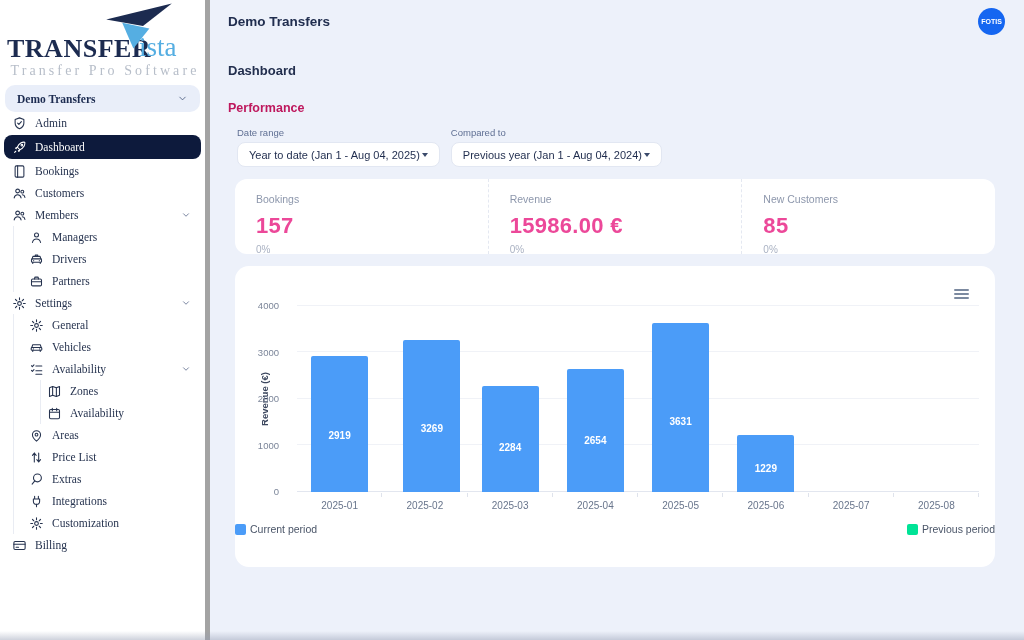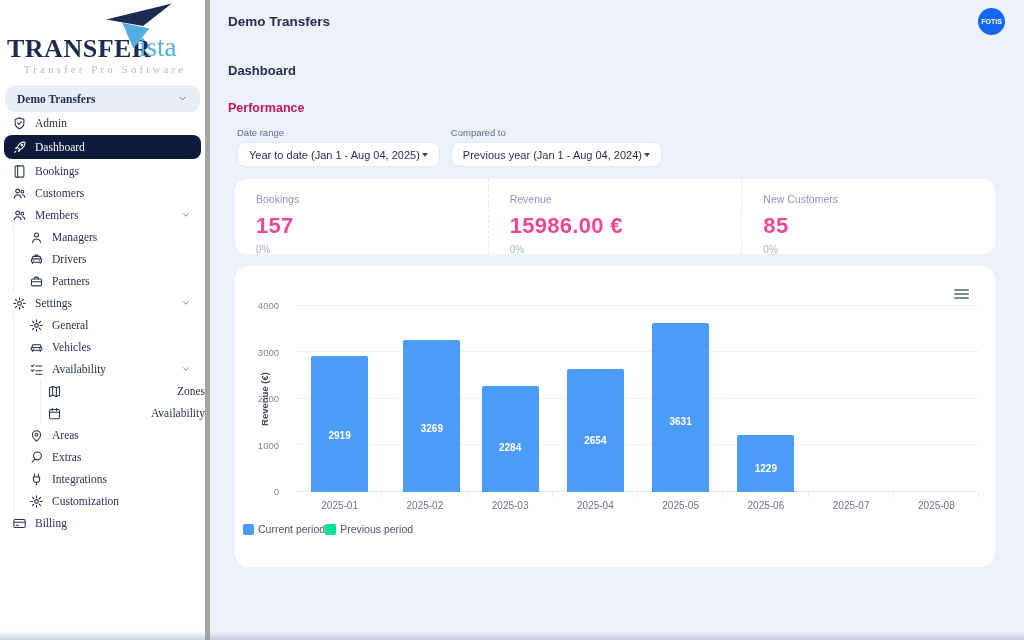--- a/index.html
+++ b/index.html
@@ -5,31 +5,31 @@
   * { margin:0; padding:0; box-sizing:border-box; }
   html,body { width:1024px; height:640px; overflow:hidden; }
   body { font-family:"Liberation Sans", sans-serif; display:flex; background:#edf1fa; position:relative; }
 
   
   .sidebar { width:210px; flex-shrink:0; background:#fff; border-right:5px solid #a3a3a3; position:relative; z-index:2;font-family:Liberation Serif, serif; }
   .logo { position:relative; height:82px; }
   .logo-primary { position:absolute; left:7px; top:34px; font-size:26px; font-weight:900; color:#1c2b50; letter-spacing:.5px; }
   .logo-secondary { position:absolute; left:139px; top:32px; font-size:27px; font-weight:300; color:#55aee2; }
   .logo-plane { position:absolute; left:103px; top:2px; width:72px; height:48px; }
-  .tagline { position:absolute; left:10px; top:63px; width:190px; text-align:center; font-size:11px; letter-spacing:3.1px; color:#b7bec9; }
+  .tagline { position:absolute; left:10px; top:63px; width:190px; text-align:center; font-size:14px; letter-spacing:3.1px; color:#b7bec9; }
   .ws-select { margin:3px 5px 0; height:27px; background:#e9eef9; border-radius:10px; display:flex; align-items:center; padding:0 12px; font-size:11.5px; font-weight:bold; color:#1c2b50; cursor:pointer; }
   .ws-select .chev { margin-left:auto; width:11px; height:11px; color:#3d4f75; }
   .nav { }
   .nav-item { height:22px; display:flex; align-items:center; padding-left:12px; position:relative; color:#26334f; font-size:11.5px; cursor:pointer; }
   .nav-item .nicon { width:15px; height:15px; margin-right:8px; flex-shrink:0; display:flex; }
   .nav-item svg, .ws-select svg, .chev svg { width:100%; height:100%; stroke:currentColor; fill:none; stroke-width:1.7; stroke-linecap:round; stroke-linejoin:round; }
   .nav-item .chev { margin-left:auto; margin-right:14px; width:10px; height:10px; color:#44537a; }
   .nav-item.l1 { padding-left:29px; }
   .nav-item.l1::before, .nav-item.l2::before { content:''; position:absolute; left:13px; top:0; bottom:0; width:1px; background:#e9ecf3; }
-  .nav-item.l2 { padding-left:47px;justify-content:space-between; }
+  .nav-item.l2 { padding-left:47px; }
   .nav-item.l2::after { content:''; position:absolute; left:40px; top:0; bottom:0; width:1px; background:#e9ecf3; }
   .nav-item.active { background:#0d1a3c; color:#fff; border-radius:8px; margin:1px 4px; padding-left:8px; height:24px; }
 
   
   .main { flex:1; position:relative; }
   .topbar { height:42px; display:flex; align-items:center; padding:0 19px 0 18px; }
   .main-title { font-size:13.5px; font-weight:bold; color:#212e4f; }
   .avatar { margin-left:auto; width:27px; height:27px; border-radius:50%; background:#1566f1; color:#fff; font-size:7px; font-weight:bold; display:flex; align-items:center; justify-content:center; cursor:pointer; }
   .section-title { margin:21px 0 0 18px; font-size:13px; font-weight:bold; color:#232f4e; line-height:16px; }
   .subsection-title { margin:21px 0 0 18px; font-size:12.5px; font-weight:bold; color:#be185d; line-height:16px; }
@@ -53,21 +53,21 @@
   .gridline { position:absolute; left:0; right:0; height:1px; background:#f0f2f7; }
   .chart-yaxis { position:absolute; left:0; top:40px; height:186px; width:54px; }
   .ytick { position:absolute; right:10px; font-size:9.5px; color:#7b8599; }
   .chart-bars { position:absolute; left:62px; right:16px; top:40px; height:186px; display:flex; align-items:flex-end; }
   .bar-slot { flex:1; height:100%; display:flex; justify-content:center; align-items:flex-end; position:relative; }
   .bar-slot::after { content:''; position:absolute; right:0; bottom:-5px; width:1px; height:4px; background:#dfe3ec; }
   .bar { width:57px; border-radius:2px 2px 0 0; position:relative; cursor:pointer; }
   .bar-label { position:absolute; bottom:42%; left:0; right:0; transform:translateY(50%); text-align:center; color:#fff; font-size:10px; font-weight:bold; }
   .chart-xaxis { position:absolute; left:62px; right:16px; top:234px; display:flex; }
   .xtick { flex:1; text-align:center; font-size:10px; color:#68758c; }
-  .chart-legend { position:absolute; left:8px; right:0; top:257px; display:flex; justify-content:flex-start; }
+  .chart-legend { position:absolute; left:0; right:0; top:257px; display:flex; justify-content:space-between; gap:15px; }
   .legend-item { display:flex; align-items:center; gap:4px; font-size:10.5px; color:#4a5568; cursor:pointer; }
   .legend-marker { width:11px; height:11px; border-radius:2px; }
 
   .bottom-shade { position:absolute; left:0; right:0; bottom:0; height:9px; background:linear-gradient(to bottom, rgba(160,168,188,0), rgba(148,156,178,.45)); z-index:5; pointer-events:none; }
 </style>
 </head>
 <body>
 
 <aside class="sidebar">
   <div class="logo">
@@ -232,20 +232,28 @@
           <svg viewBox="0 0 24 24">
             <path d="M12 21s-6.5-5.3-6.5-10.2A6.5 6.5 0 0112 4.3a6.5 6.5 0 016.5 6.5C18.5 15.7 12 21 12 21z"></path>
             <circle cx="12" cy="10.7" r="2.2"></circle>
           </svg>
         </span>
         <span class="nlabel">Areas</span>
       </div>
       <div class="nav-item l1">
         <span class="nicon">
           <svg viewBox="0 0 24 24">
+            <path d="M8.5 19V5M8.5 5L5.5 8.5M8.5 5l3 3.5M15.5 5v14M15.5 19l-3-3.5M15.5 19l3-3.5"></path>
+          </svg>
+        </span>
+        <span class="nlabel">Price List</span>
+      </div>
+      <div class="nav-item l1">
+        <span class="nicon">
+          <svg viewBox="0 0 24 24">
             <circle cx="13.5" cy="9.5" r="6.3"></circle>
             <path d="M9 14.5L5 19.5"></path>
           </svg>
         </span>
         <span class="nlabel">Extras</span>
       </div>
       <div class="nav-item l1">
         <span class="nicon">
           <svg viewBox="0 0 24 24">
             <path d="M9 3.5V8M15 3.5V8M7 8h10v3.5c0 2.8-2.2 5-5 5s-5-2.2-5-5z"></path>

